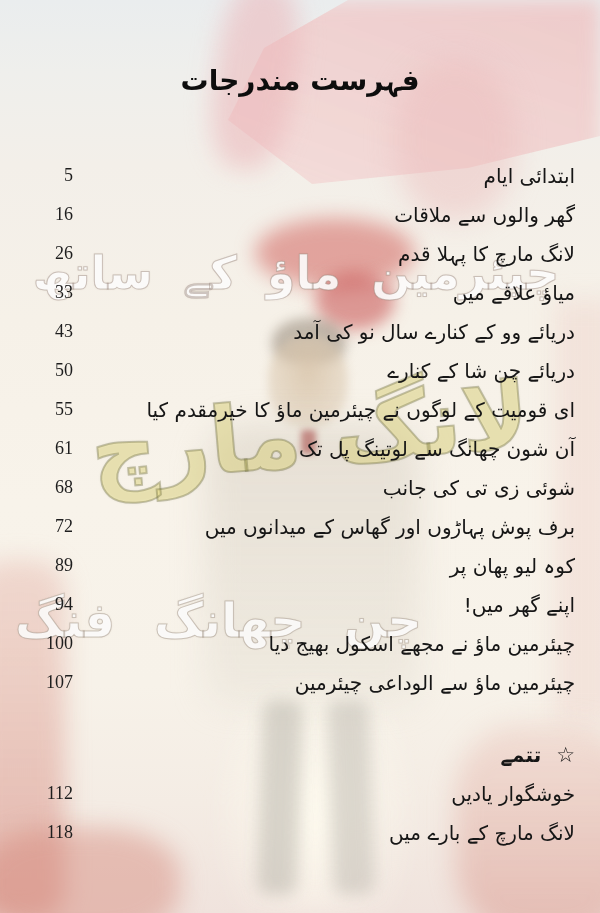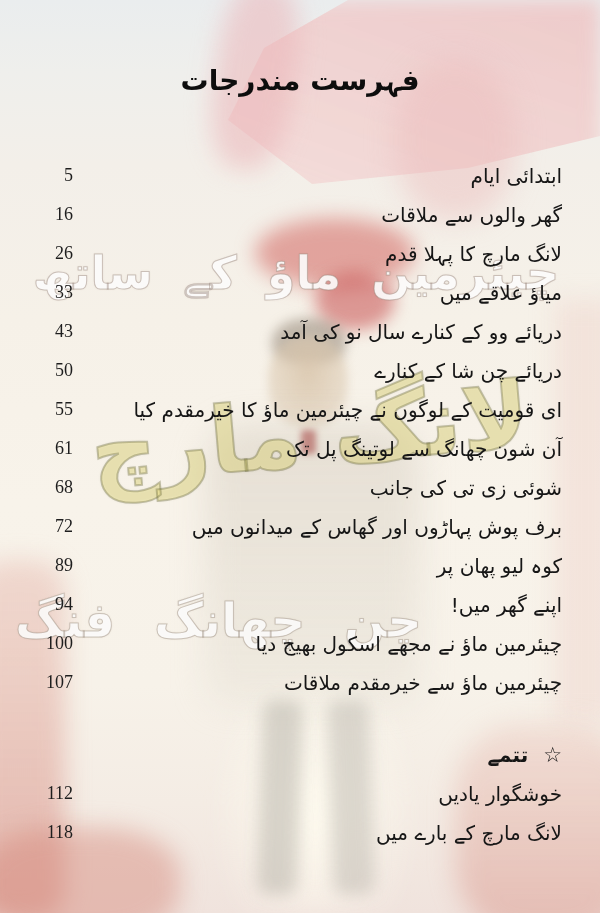--- a/index.html
+++ b/index.html
@@ -172,30 +172,30 @@
     text-align:right;
     font-family:"Liberation Serif", serif;
     font-size:18px;
     color:#1e1e1e;
     flex:none;
   }
   .tt{
     flex:1;
     direction:rtl;
     text-align:right;
-    padding-right:38px;
+    padding-right:25px;
     font-size:20px;
     color:#161616;
   }
   .section-row{margin-top:33px;}
   .sect{
     flex:1;
     direction:rtl;
     text-align:right;
-    padding-right:38px;
+    padding-right:25px;
     font-size:20px;
     font-weight:bold;
     color:#161616;
   }
   .sect .star{font-size:21px;font-weight:normal;padding-left:8px;}
 </style>
 </head>
 <body>
 
 <div class="page">
@@ -274,21 +274,21 @@
       <div class="row">
         <span class="pg">94</span>
         <span class="tt">اپنے گھر میں!</span>
       </div>
       <div class="row">
         <span class="pg">100</span>
         <span class="tt">چیئرمین ماؤ نے مجھے اسکول بھیج دیا</span>
       </div>
       <div class="row">
         <span class="pg">107</span>
-        <span class="tt">چیئرمین ماؤ سے خیرمقدم ملاقات</span>
+        <span class="tt">چیئرمین ماؤ سے الوداعی چیئرمین</span>
       </div>
 
       <div class="row section-row">
         <span class="pg"></span>
         <span class="sect">
           <span class="star">☆</span>
           <span>تتمے</span>
         </span>
       </div>
 

